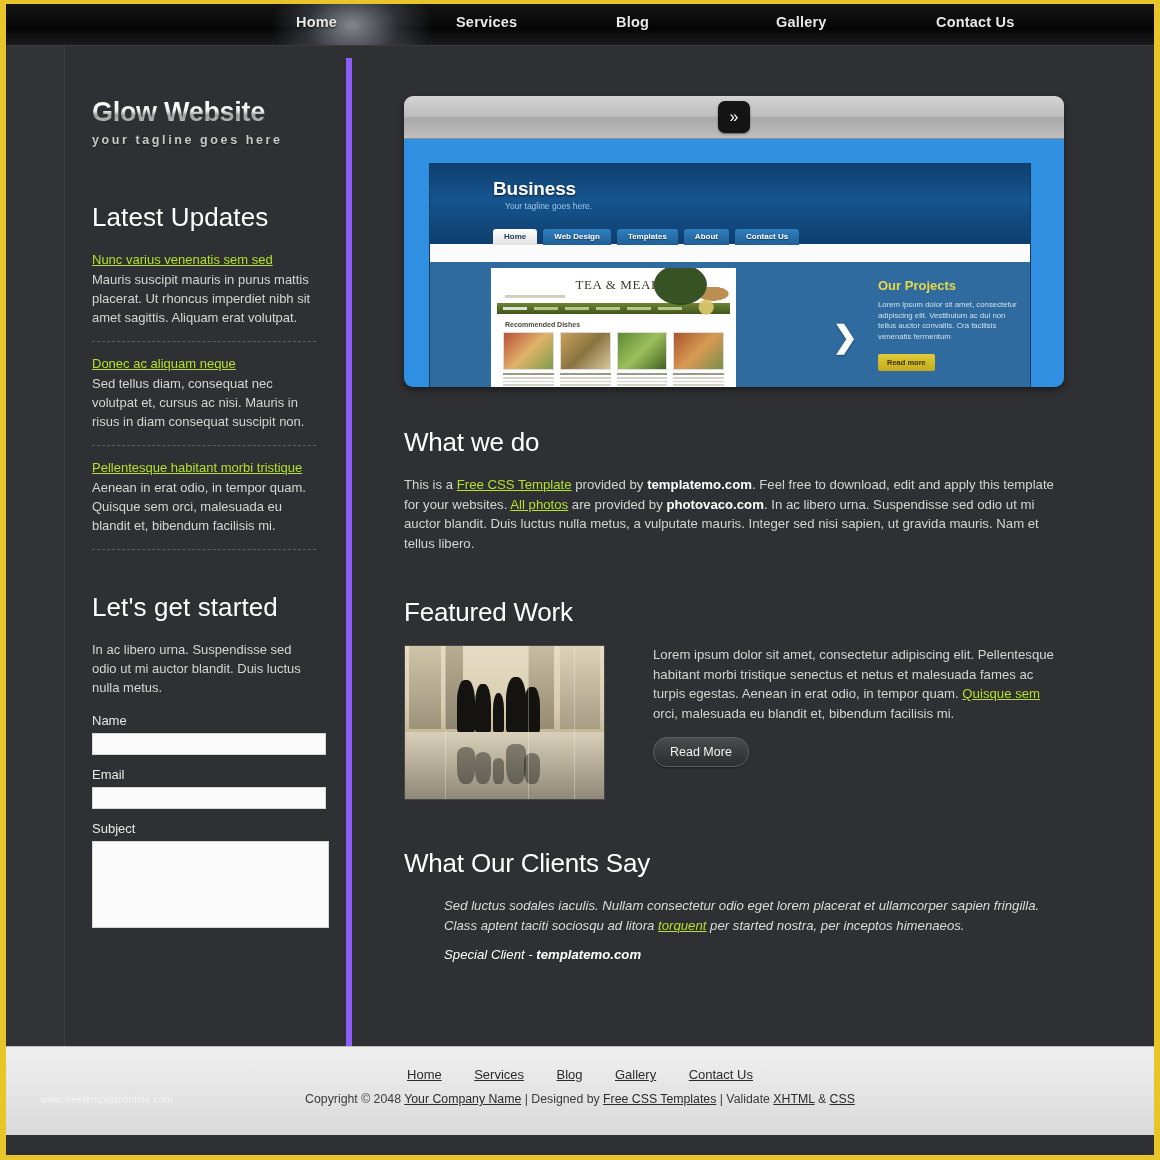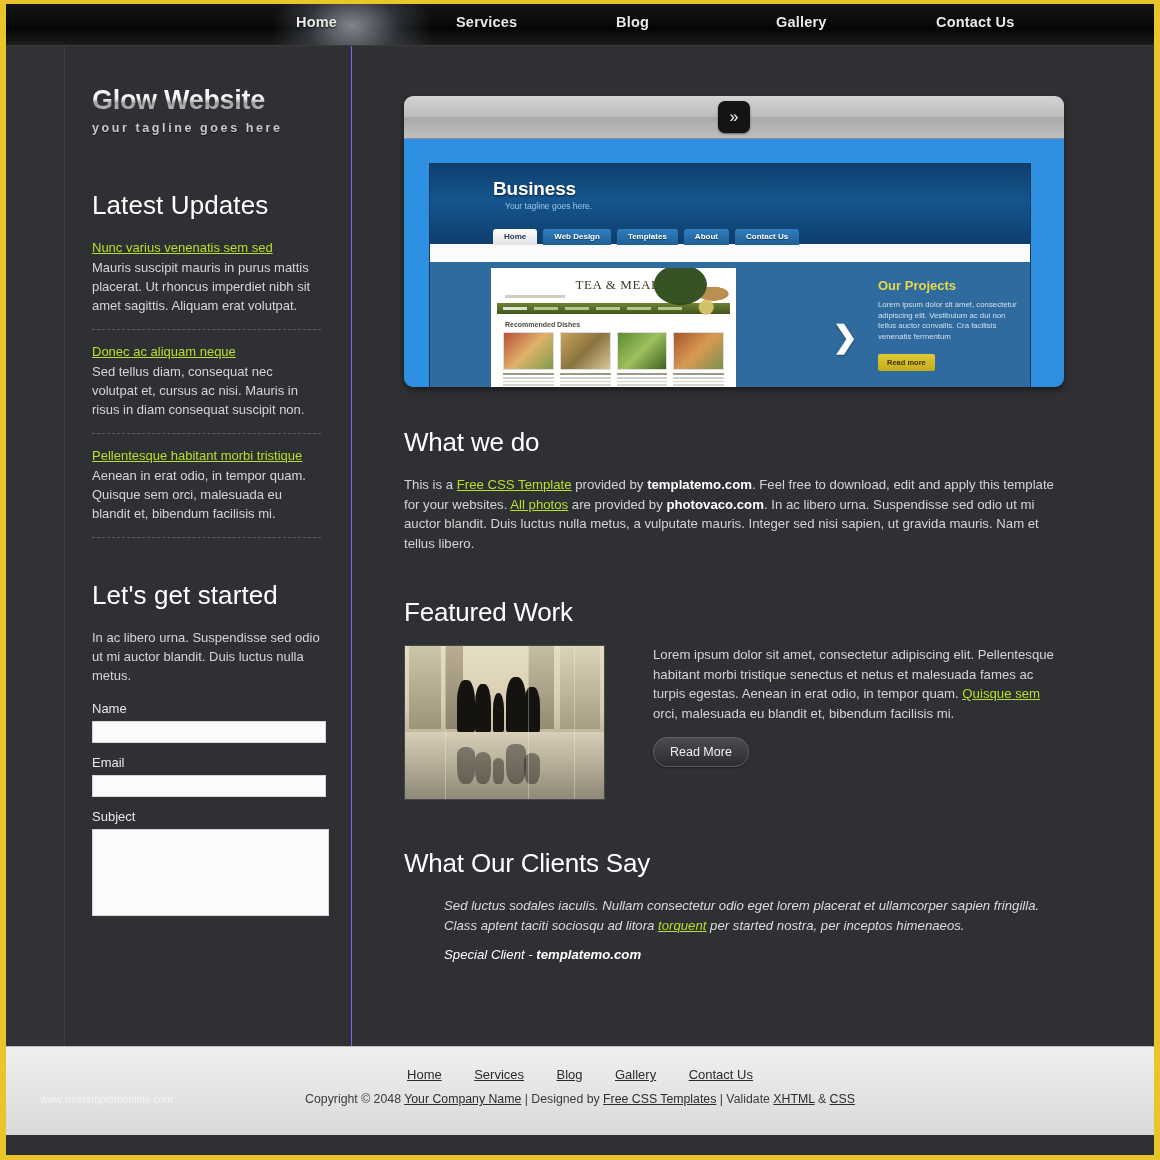--- a/index.html
+++ b/index.html
@@ -58,22 +58,23 @@
     white-space:nowrap;
   }
   .nav-item.wide { width:160px; }
 
   
   .columns { display:flex; height:1000px; position:relative; }
   .col-gutter { width:78px; background:#313336; border-right:1px solid #3b3d40; }
   .sidebar {
     width:287px;
     background:#2e3033;
-    border-right:1px solid #8b5cf6;
+    border-right:6px solid #8b5cf6;
     padding:40px 30px 0 27px;
+    margin-top:12px;
   }
   .content {
     flex:1;
     background:#2e3033;
     padding:50px 90px 0 52px;
   }
 
   
   .logo {
     font-size:27px;

